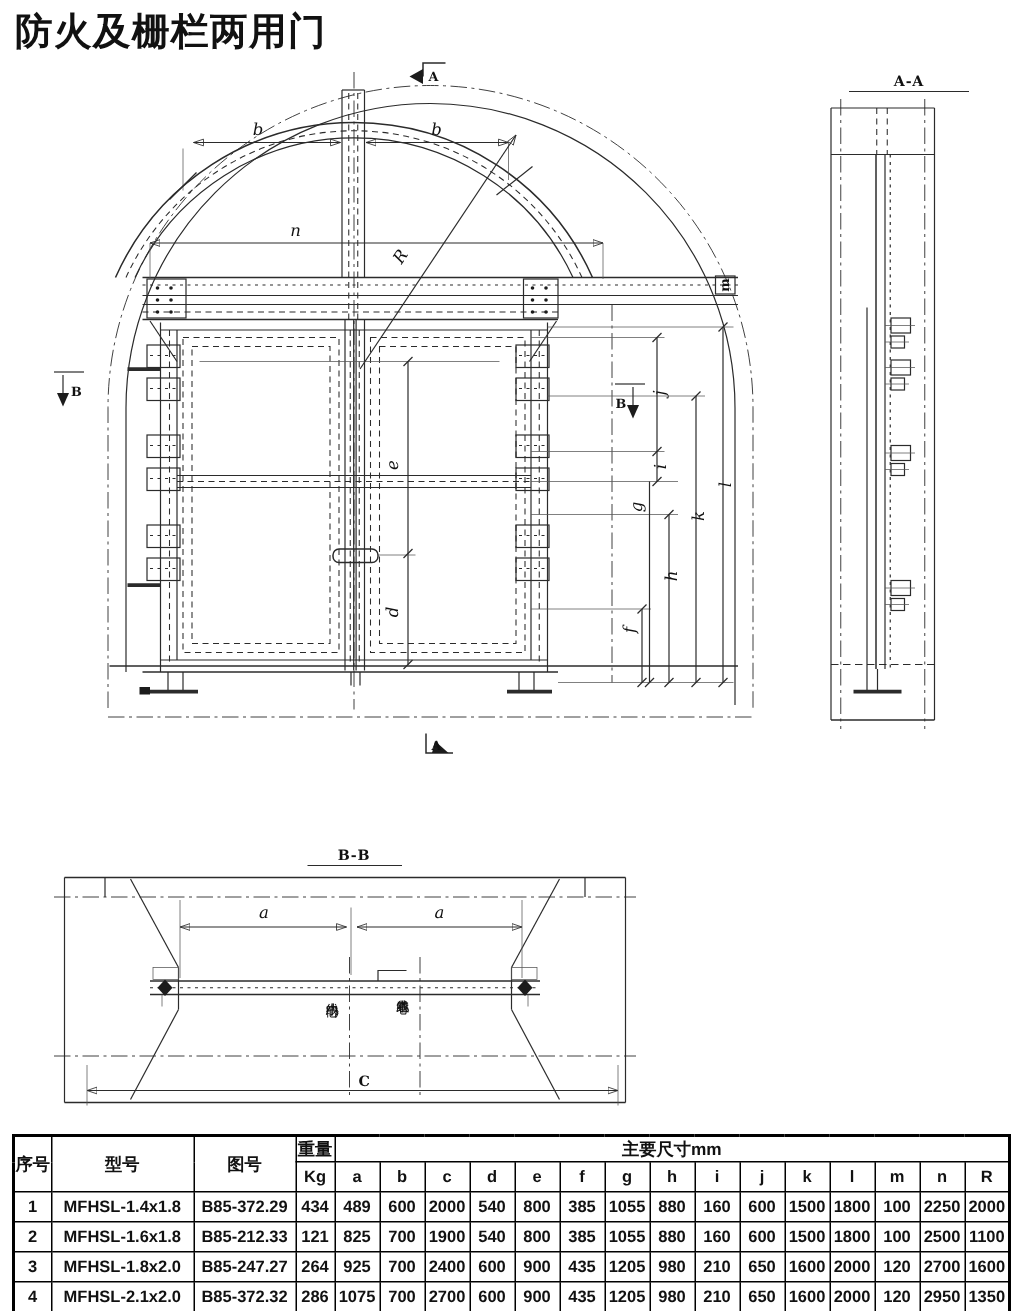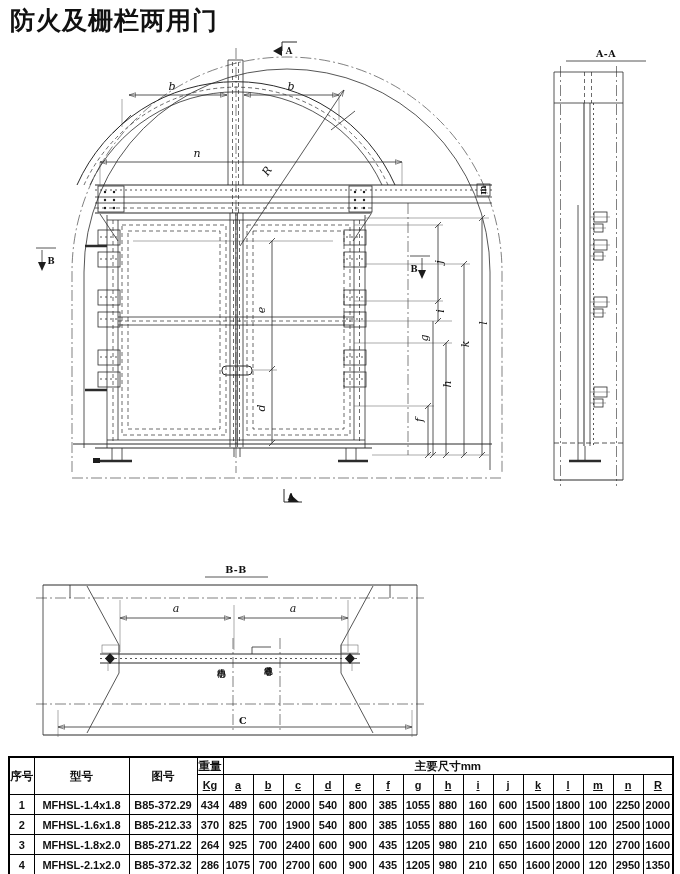--- a/index.html
+++ b/index.html
@@ -15,21 +15,21 @@
   .hatch{stroke-dasharray:2,3;}
   .fill{fill:#1c1c1c;stroke:none;}
   .lbl{font:italic 11px "DejaVu Serif","Liberation Serif",serif;fill:#111;stroke:none;}
   .mk{font:bold 8.5px "DejaVu Serif","Liberation Serif",serif;fill:#111;stroke:none;}
   .st{font:bold 9.5px "DejaVu Serif","Liberation Serif",serif;fill:#111;stroke:none;letter-spacing:.5px;}
   .vtext{writing-mode:vertical-rl;font-size:8.5px;fill:#111;stroke:none;font-family:"Liberation Sans",sans-serif;}
   #spec-table{border-collapse:collapse;table-layout:fixed;margin:4px 0 0 8px;width:664px;border:2px solid #000;}
   #spec-table th,#spec-table td{border:1px solid #000;text-align:center;vertical-align:middle;padding:0;
     font-size:11px;font-weight:700;overflow:hidden;white-space:nowrap;}
   #spec-table thead tr:first-child th{height:16px;font-size:11.5px;}
-  #spec-table thead tr:last-child th{height:19px;text-decoration:underline;}
+  #spec-table thead tr:last-child th{height:19px;}
   #spec-table tbody td{height:19px;}
 </style>
 </head>
 <body>
 
 <div id="title">防火及栅栏两用门</div>
 
 <svg width="680" height="752" viewBox="0 0 680 752">
   <defs>
     <marker id="arr" viewBox="0 0 10 8" refX="9.5" refY="4" markerWidth="9" markerHeight="7" orient="auto-start-reverse">
@@ -400,41 +400,41 @@
         <td>1500</td>
         <td>1800</td>
         <td>100</td>
         <td>2250</td>
         <td>2000</td>
       </tr>
       <tr>
         <td>2</td>
         <td>MFHSL-1.6x1.8</td>
         <td>B85-212.33</td>
-        <td>370</td>
+        <td>121</td>
         <td>825</td>
         <td>700</td>
         <td>1900</td>
         <td>540</td>
         <td>800</td>
         <td>385</td>
         <td>1055</td>
         <td>880</td>
         <td>160</td>
         <td>600</td>
         <td>1500</td>
         <td>1800</td>
         <td>100</td>
         <td>2500</td>
-        <td>1000</td>
+        <td>1100</td>
       </tr>
       <tr>
         <td>3</td>
         <td>MFHSL-1.8x2.0</td>
-        <td>B85-271.22</td>
+        <td>B85-247.27</td>
         <td>264</td>
         <td>925</td>
         <td>700</td>
         <td>2400</td>
         <td>600</td>
         <td>900</td>
         <td>435</td>
         <td>1205</td>
         <td>980</td>
         <td>210</td>

